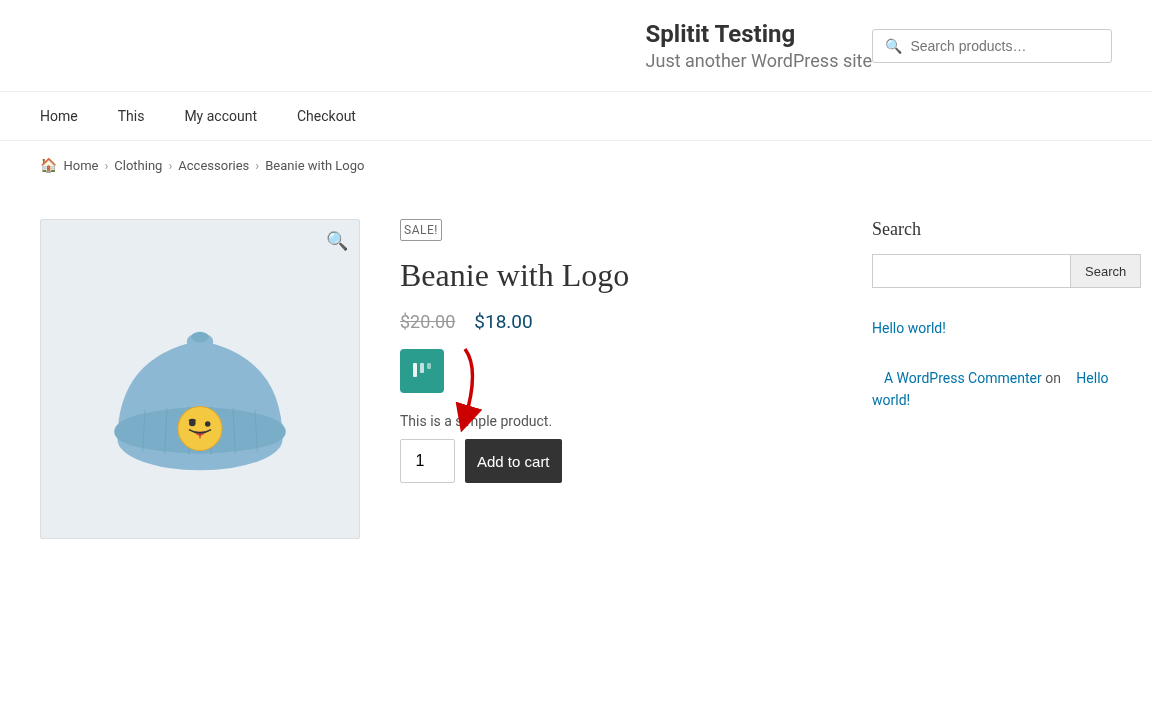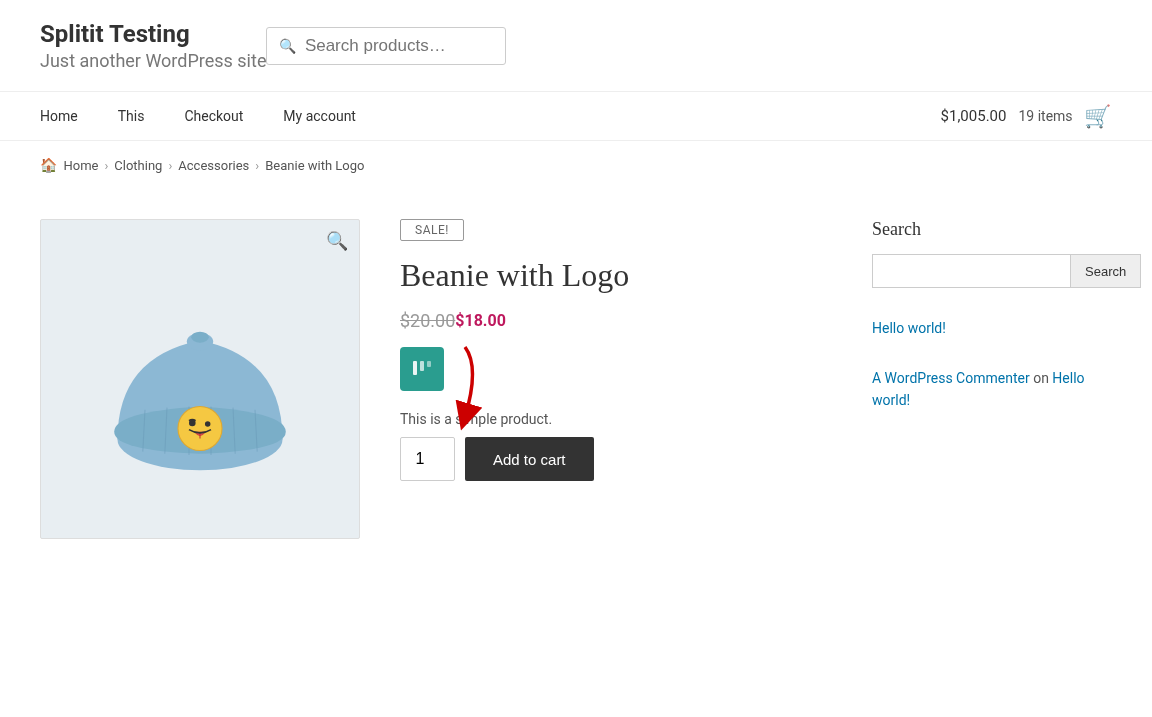--- a/index.html
+++ b/index.html
@@ -1,24 +1,24 @@
 <!DOCTYPE html>
 <html><head>
   <meta charset="utf-8">
   <style>
     * { box-sizing: border-box; margin: 0; padding: 0; }
     body { font-family: -apple-system, BlinkMacSystemFont, "Segoe UI", Roboto, sans-serif; color: #333; background: #fff; }
 
     
-    .site-header { padding: 20px 40px; display: flex; align-items: center; justify-content: flex-start; border-bottom: 1px solid #eee; }
+    .site-header { padding: 20px 40px; display: flex; align-items: center; justify-content: flex-end; border-bottom: 1px solid #eee; }
     .site-branding { }
     .site-title { font-size: 24px; font-weight: 700; color: #333; text-decoration: none; }
     .site-tagline { font-size: 18px; color: #777; margin-top: 2px; }
     .header-search { display: flex; align-items: center; border: 1px solid #ccc; border-radius: 3px; padding: 8px 12px; width: 240px; }
-    .header-search input { border: none; outline: none; font-size: 17px; color: #3b82f6; width: 100%; }
+    .header-search input { border: none; outline: none; font-size: 14px; color: #3b82f6; width: 100%; }
     .search-icon-header { margin-right: 8px; color: #999; font-size: 14px; }
 
     
     .site-nav { padding: 0 40px; border-bottom: 1px solid #eee; display: flex; align-items: center; justify-content: space-between; }
     .nav-links { display: flex; gap: 0; }
     .nav-link { display: block; padding: 16px 20px; font-size: 14px; color: #333; text-decoration: none; }
     .nav-link:first-child { padding-left: 0; }
     .cart-info { display: flex; align-items: center; gap: 12px; }
     .cart-amount { font-size: 15px; color: #333; }
     .cart-items { font-size: 14px; color: #555; }
@@ -35,72 +35,67 @@
     .product-area { display: flex; gap: 40px; flex: 1; }
     .product-image-col { width: 320px; flex-shrink: 0; }
     .product-image-wrap { background: #e8eef2; border: 1px solid #ddd; border-radius: 2px; position: relative; width: 320px; height: 320px; display: flex; align-items: center; justify-content: center; overflow: hidden; }
     .zoom-icon { position: absolute; top: 10px; right: 10px; color: #555; font-size: 18px; cursor: pointer; }
 
     
     .beanie-svg { width: 220px; height: 220px; }
 
     
     .product-details-col { flex: 1; }
-    .sale-badge { display: inline-block; border: 1px solid #999; padding: 3px 14px; font-size: 12px; color: #666; border-radius: 2px; margin-bottom: 16px; letter-spacing: 0.5px; }
+    .sale-badge { display: inline-block; border: 1px solid #999; padding: 3px 3px; font-size: 12px; color: #666; border-radius: 2px; margin-bottom: 16px; letter-spacing: 0.5px; }
     .product-title { font-size: 32px; font-weight: 400; color: #333; margin-bottom: 16px; font-family: Georgia, serif; }
-    .product-price { margin-bottom: 16px; display: flex; align-items: center; gap: 0; }
+    .product-price { margin-bottom: 16px; display: flex; align-items: center; gap: 19px; }
     .price-original { font-size: 18px; color: #999; text-decoration: line-through; }
-    .price-sale { font-size: 16px; color: #be185d; font-weight: 700; }
+    .price-sale { font-size: 19px; color: #0c4a6e; font-weight: 400; }
     .splitit-widget { background: #2a9d8f; width: 44px; height: 44px; border-radius: 4px; margin-bottom: 16px; display: flex; align-items: center; justify-content: center; position: relative; }
     .splitit-inner { color: white; font-size: 10px; font-weight: bold; }
 
     .product-description { font-size: 14px; color: #555; }
     .add-to-cart-row { display: flex; align-items: center; gap: 10px; margin-top: 10px; }
     .quantity-input { width: 55px; height: 44px; border: 1px solid #ccc; text-align: center; font-size: 16px; border-radius: 2px; }
-    .add-to-cart-btn { background: #333; color: #fff; border: none; padding: 12px 28px; font-size: 15px; cursor: pointer; border-radius: 2px; height: 44px; }
+    .add-to-cart-btn { background: #333; color: #fff; border: none; padding: 12px 12px; font-size: 15px; cursor: pointer; border-radius: 2px; height: 44px; }
 
     
     .sidebar { width: 240px; flex-shrink: 0; }
     .sidebar-section { margin-bottom: 30px; }
     .sidebar-title { font-size: 18px; font-weight: 400; margin-bottom: 14px; font-family: Georgia, serif; }
     .sidebar-search-row { display: flex; gap: 0; }
     .sidebar-search-input { flex: 1; border: 1px solid #ccc; padding: 8px; font-size: 14px; outline: none; }
     .sidebar-search-btn { background: #eee; border: 1px solid #ccc; border-left: none; padding: 8px 14px; font-size: 13px; cursor: pointer; color: #333; }
     .recent-posts-list { list-style: none; }
     .recent-posts-list li { margin-bottom: 8px; }
     .recent-posts-list a { font-size: 14px; color: #0073aa; text-decoration: none; }
     .recent-comments-list { list-style: none; }
     .recent-comments-list li { font-size: 14px; color: #555; line-height: 1.6; }
-    .recent-comments-list a { color: #0073aa; text-decoration: none; }
+    .recent-comments-list a { color: #0073aa; text-decoration: none; margin-left: 12px; }
   </style>
 </head>
 <body>
 
 <header class="site-header">
   <div class="site-branding">
     <a class="site-title" href="#">Splitit Testing</a>
     <div class="site-tagline">Just another WordPress site</div>
   </div>
   <div class="header-search">
     <span class="search-icon-header">🔍</span>
     <input type="text" placeholder="Search products…" style="">
   </div>
 </header>
 
 <nav class="site-nav">
   <div class="nav-links">
     <a class="nav-link" href="#">Home</a>
     <a class="nav-link" href="#">This</a>
+    <a class="nav-link" href="#">My account</a>
     <a class="nav-link" href="#">Checkout</a>
-    <a class="nav-link" href="#">My account</a>
-  </div>
-  <div class="cart-info">
-    <span class="cart-amount">$1,005.00</span>
-    <span class="cart-items">19 items</span>
-    <span class="cart-icon">🛒</span>
   </div>
 </nav>
 
 <div class="breadcrumb">
   <span class="home-icon">🏠</span>
   <a href="#">Home</a>
   <span class="sep">›</span>
   <a href="#">Clothing</a>
   <span class="sep">›</span>
   <a href="#">Accessories</a>

